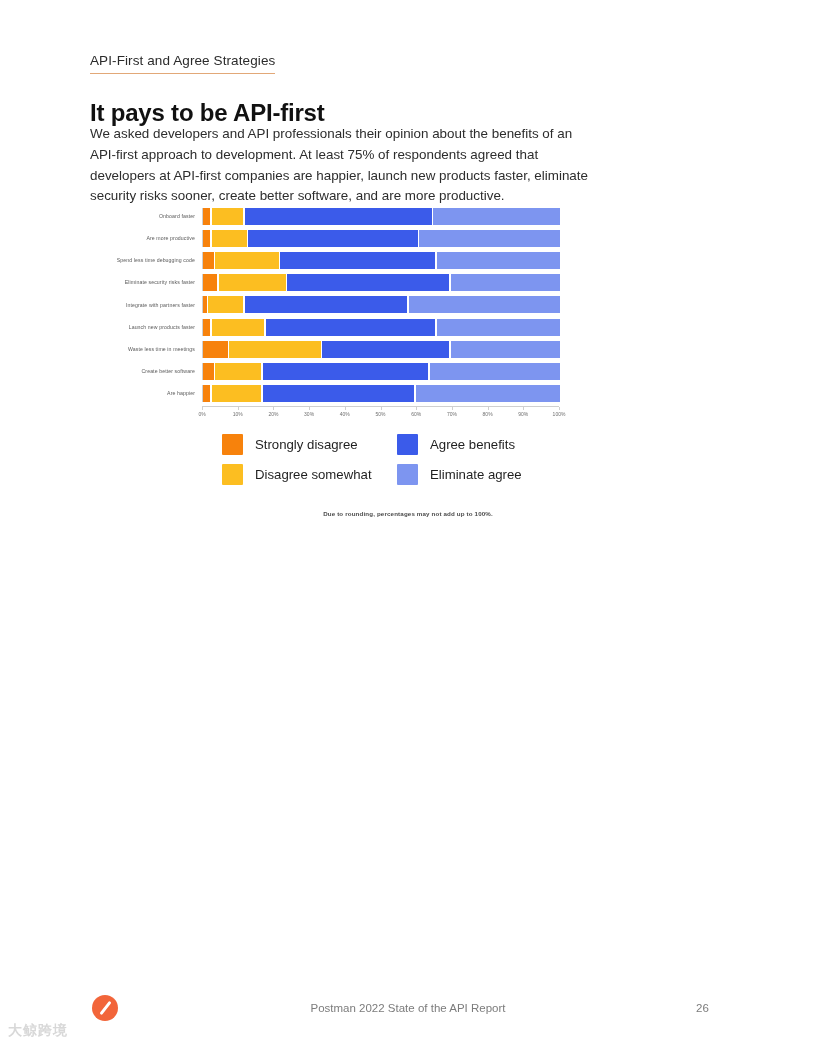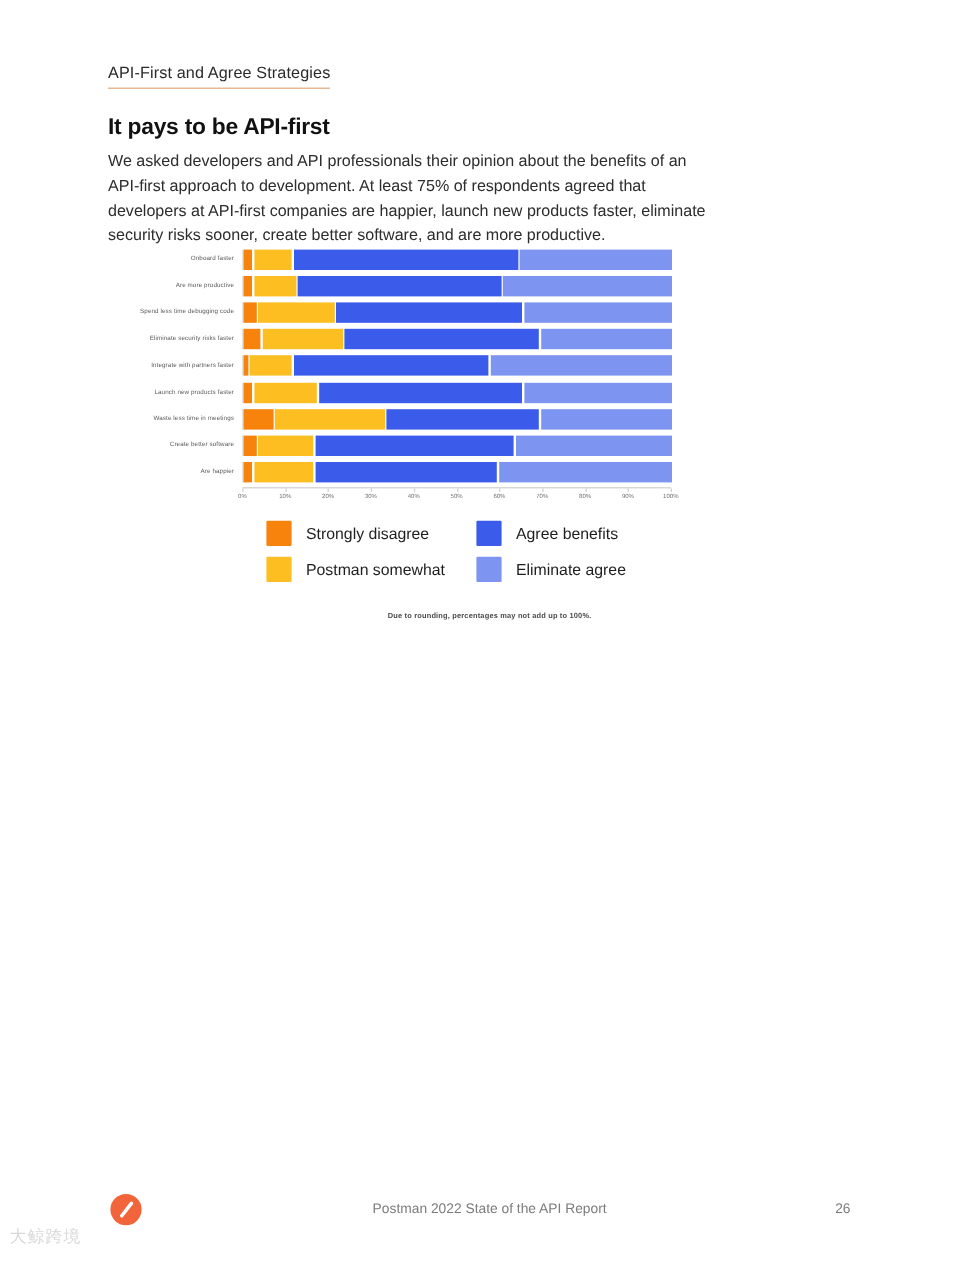--- a/index.html
+++ b/index.html
@@ -28,21 +28,21 @@
     color: #2b2b2b;
     padding-bottom: 5px;
     border-bottom: 1.5px solid #e2a878;
     display: inline-block;
   }
 
   .headline {
     position: absolute;
     left: 90px;
     top: 83px;
-    font-size: 19px;
+    font-size: 24px;
     font-weight: bold;
     letter-spacing: -0.2px;
     color: #111111;
   }
 
   .intro {
     position: absolute;
     left: 90px;
     top: 111px;
     width: 500px;
@@ -189,20 +189,21 @@
 
   
   .watermark {
     position: absolute;
     left: 8px;
     top: 1022px;
     font-size: 14px;
     color: #d8d8d8;
     letter-spacing: 1px;
     user-select: none;
+    font-weight: bold;
   }
 </style>
 </head>
 <body>
 
 <div class="page">
 
   <div class="eyebrow">API-First and Agree Strategies</div>
 
   <h1 class="headline">It pays to be API-first</h1>
@@ -323,21 +324,21 @@
       <div class="legend-item">
         <span class="legend-swatch" style="background: rgb(247, 130, 12);"></span>
         <span class="legend-label">Strongly disagree</span>
       </div>
       <div class="legend-item">
         <span class="legend-swatch" style="background: rgb(59, 91, 234);"></span>
         <span class="legend-label">Agree benefits</span>
       </div>
       <div class="legend-item">
         <span class="legend-swatch" style="background: rgb(252, 190, 33);"></span>
-        <span class="legend-label">Postman somewhat</span>
+        <span class="legend-label">Disagree somewhat</span>
       </div>
       <div class="legend-item">
         <span class="legend-swatch" style="background: rgb(125, 149, 240);"></span>
         <span class="legend-label">Eliminate agree</span>
       </div>
     </div>
 
   <div class="footnote">Due to rounding, percentages may not add up to 100%.</div>
 
   <div class="footer-logo">

